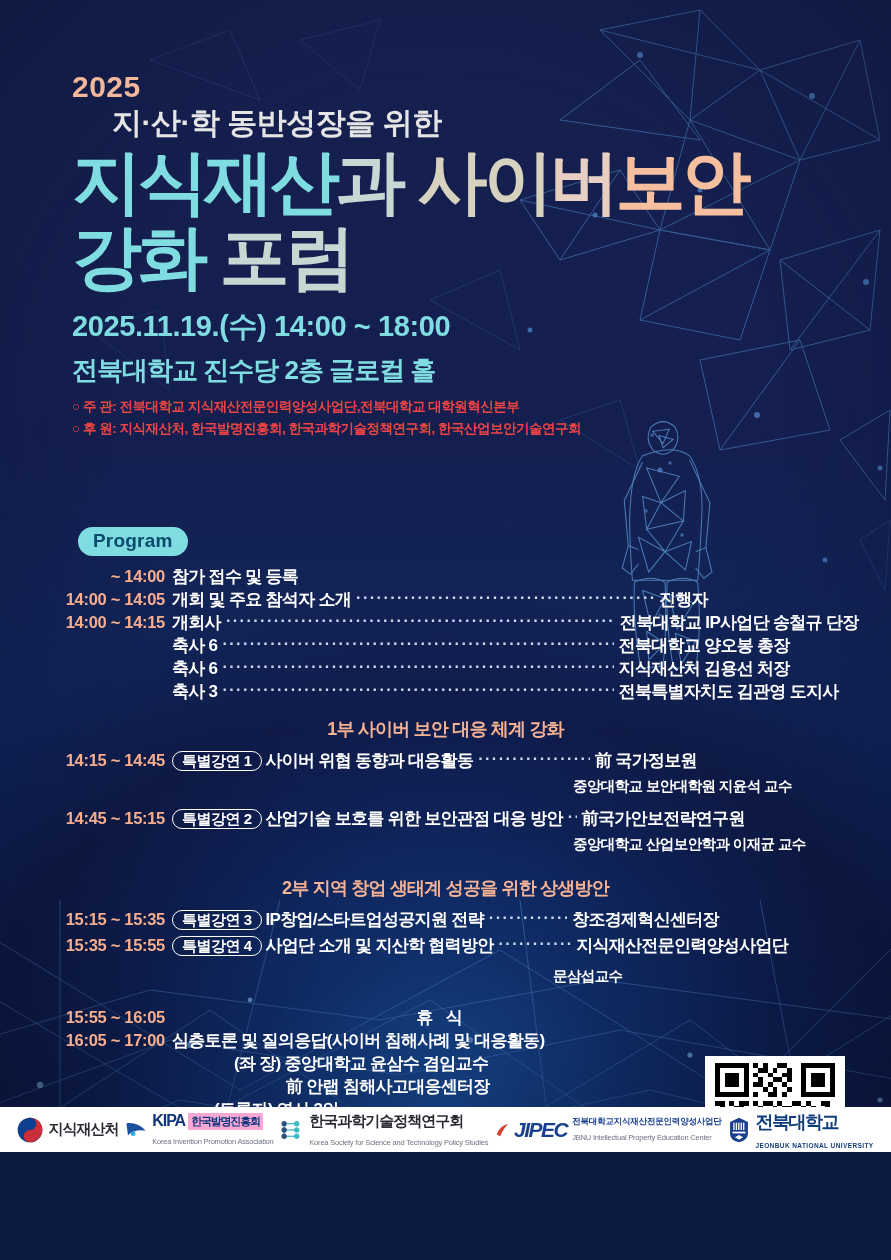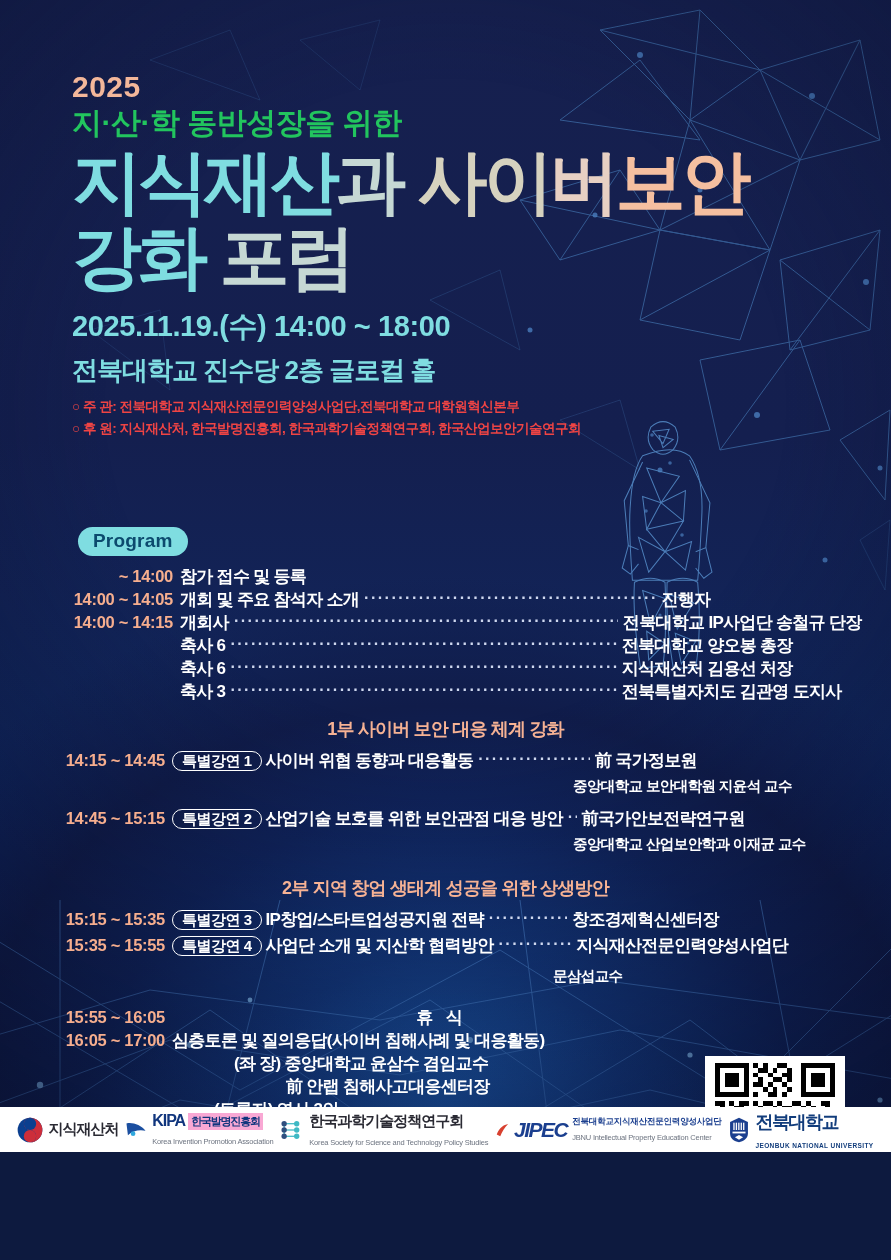--- a/index.html
+++ b/index.html
@@ -27,22 +27,23 @@
     background:radial-gradient(ellipse 95% 70% at 50% 35%, rgba(0,0,0,0) 40%, rgba(6,12,38,.55) 100%);
     pointer-events:none;
   }
 
   
   .hdr{position:absolute;left:72px;top:72px;right:40px;}
   .yr{
     color:#f3b79a;font-size:30px;font-weight:700;line-height:1.02;letter-spacing:.5px;
   }
   .sub1{
-    color:#22c55e;font-size:30px;font-weight:700;line-height:1.18;letter-spacing:-.5px;
+    color:#e5e5e5;font-size:30px;font-weight:700;line-height:1.18;letter-spacing:-.5px;
     margin-top:2px;
+    margin-left:40px;
   }
   .t1,.t2{font-weight:800;letter-spacing:-4px;line-height:.98;white-space:nowrap;}
   .t1{font-size:70px;margin-top:8px;}
   .t2{font-size:70px;margin-top:6px;}
   .c-cyan{color:#7fdde1;}
   .c-mint{color:#c6d8d4;}
   .c-beige{color:#d6d2bf;}
   .c-pinkl{color:#e7d0c3;}
   .c-peach{color:#f5bfa0;}
   .dateline{
@@ -54,21 +55,21 @@
   .orgline{
     color:#ef4444;font-size:13.5px;font-weight:700;margin-top:9px;letter-spacing:-.5px;line-height:1.45;
   }
 
   
   .prog{position:absolute;left:0;right:0;top:527px;}
   .badge{
     display:inline-block;margin-left:78px;background:#7fdde1;color:#0c4a6e;
     font-size:19px;font-weight:700;padding:3px 15px 4px;border-radius:16px;letter-spacing:.2px;
   }
-  .rows{margin-top:9px;margin-left:8px;}
+  .rows{margin-top:9px;}
   .row{display:flex;align-items:baseline;font-size:17px;line-height:1.0;padding:3px 0;}
   .tm{
     width:172px;flex:0 0 172px;text-align:right;color:#f6ae8e;font-weight:700;
     font-size:16.5px;letter-spacing:-.3px;padding-right:7px;
   }
   .mid{flex:1 1 auto;display:flex;align-items:baseline;min-width:0;color:#ffffff;font-weight:700;letter-spacing:-.7px;}
   .ttl{white-space:nowrap;}
   .dots{
     flex:1 1 auto;min-width:8px;margin:0 5px;color:#cfd8ef;overflow:hidden;white-space:nowrap;
     font-size:16px;letter-spacing:1.5px;position:relative;top:-2px;

